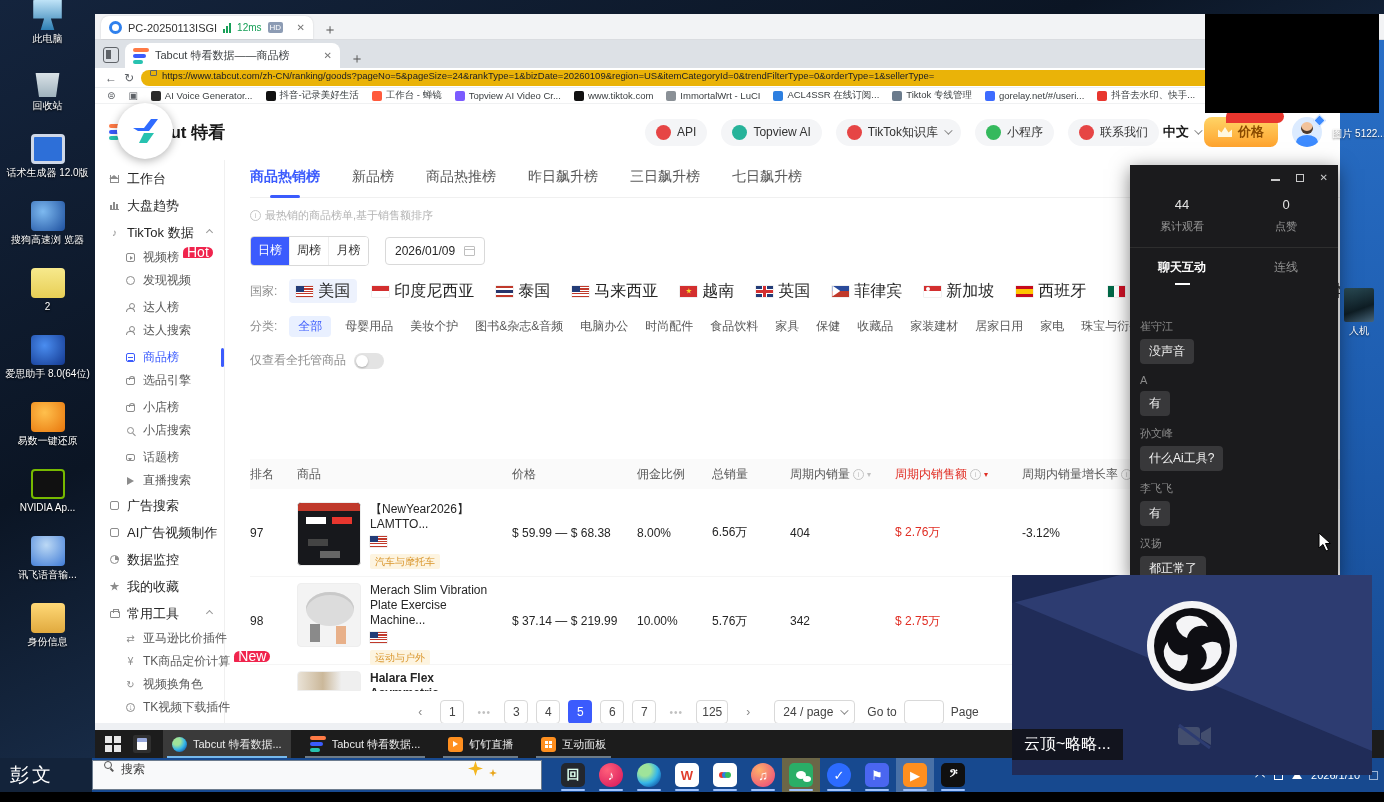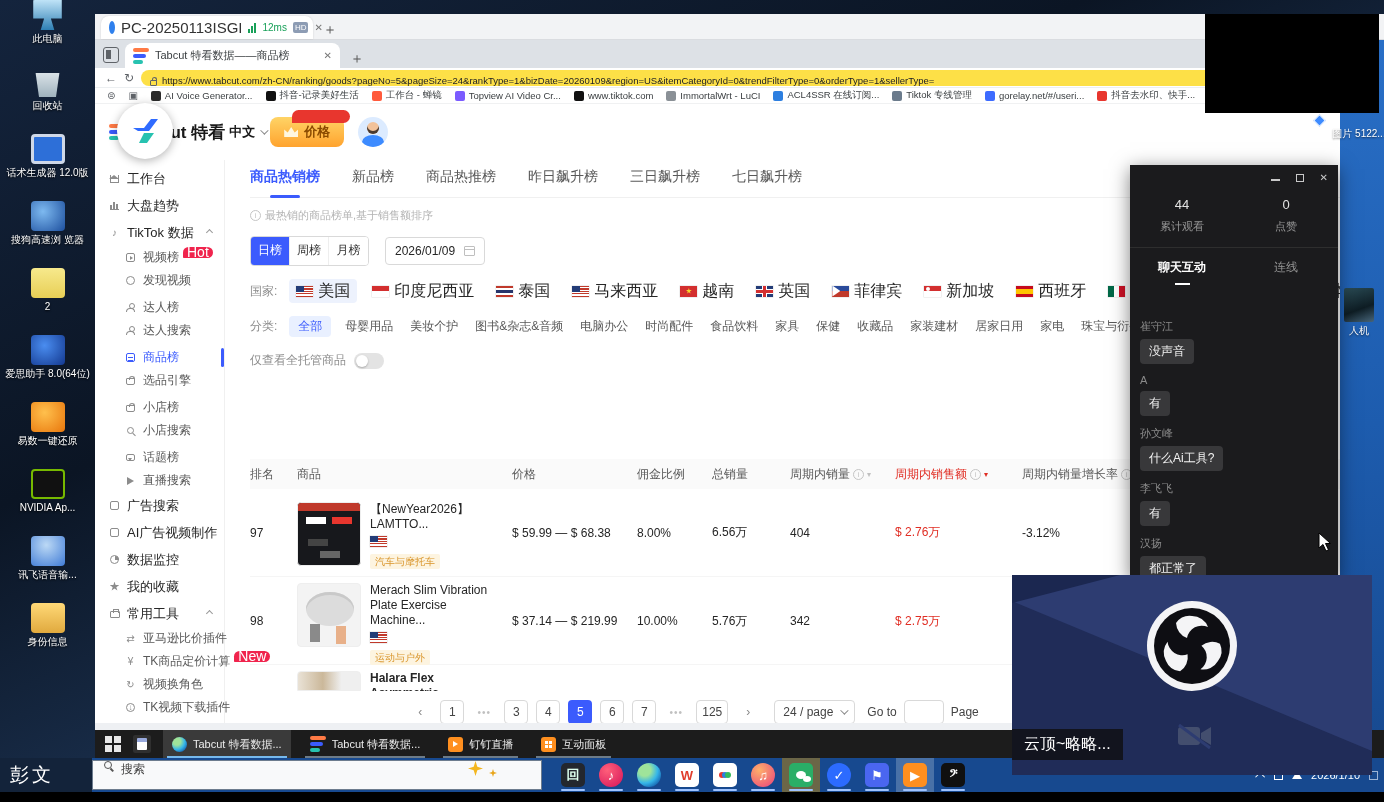--- a/index.html
+++ b/index.html
@@ -21,38 +21,38 @@
   .g-yishu{background:radial-gradient(circle at 40% 35%,#ffc04d,#e8760c);border-radius:6px}
   .g-nvidia{background:#111;border-radius:4px;border:2px solid #77b900}
   .g-xunfei{background:radial-gradient(circle at 45% 30%,#bcd9f5,#3f7bd6);border-radius:50% 50% 46% 46%}
   .g-folder{background:linear-gradient(180deg,#ffd977,#e0a93e);border-radius:2px 6px 2px 2px}
 
   
   #remote-window{position:absolute;left:95px;top:14px;width:1289px;height:744px;z-index:10;background:linear-gradient(180deg,#2a70c8 0%,#1d5cae 55%,#17498f 100%)}
   #remote-tabbar{position:absolute;left:0;top:0;width:100%;height:26px;background:#f2f3f5;border-bottom:1px solid #dadce0;display:flex;align-items:flex-end}
   .rtab{margin-left:6px;width:212px;height:23px;background:#fff;border-radius:8px 8px 0 0;display:flex;align-items:center;gap:6px;padding:0 8px;box-shadow:0 0 2px rgba(0,0,0,.15)}
   .rt-fav{width:13px;height:13px;border-radius:50%;border:3px solid #2f80ed;background:#fff}
-  .rtab .t{font-size:15px;color:#333;white-space:nowrap}
+  .rtab .t{font-size:11px;color:#333;white-space:nowrap}
   .sigbars{display:flex;align-items:flex-end;gap:1px}
   .sigbars i{width:2px;background:#18a058;display:block}
   .lat{font-size:10px;color:#18a058}
   .hd{font-size:8px;color:#fff;background:#8d9cb4;border-radius:2px;padding:0 2px;line-height:11px}
   .xbtn{color:#777;font-size:10px;margin-left:auto}
   .plus{color:#555;font-size:14px;margin-left:10px}
 
   
   #edge-window{position:absolute;left:0;top:26px;width:1245px;height:690px;background:#fff}
   #edge-tabs{height:28px;background:#dde1e6;display:flex;align-items:flex-end;padding-left:6px}
   .vtab-btn{width:16px;height:16px;margin:0 6px 5px 2px;border:1.5px solid #5f6368;border-radius:3px;position:relative}
   .vtab-btn::after{content:"";position:absolute;left:2px;top:2px;width:5px;height:9px;background:#5f6368}
   .etab{width:215px;height:25px;background:#fff;border-radius:8px 8px 0 0;display:flex;align-items:center;gap:6px;padding:0 8px}
   .etab .t{font-size:11px;color:#3c4043;white-space:nowrap;overflow:hidden;flex:1}
   #edge-toolbar{height:20px;background:#fff;display:flex;align-items:center;gap:7px;padding:0 10px;border-bottom:1px solid #eceff1}
   .navg{color:#5f6368;font-size:12px;line-height:1}
-  .urlbox{flex:1;height:16px;background:#fde047;border-radius:9px;display:flex;align-items:flex-end;gap:5px;padding:0 9px;overflow:hidden}
+  .urlbox{flex:1;height:16px;background:#eab308;border-radius:9px;display:flex;align-items:flex-start;gap:5px;padding:0 9px;overflow:hidden}
   .lock{width:7px;height:6px;border:1px solid #5f6368;border-radius:1px;position:relative;flex:none}
   .lock::before{content:"";position:absolute;left:1px;top:-4px;width:3px;height:3px;border:1px solid #5f6368;border-bottom:none;border-radius:3px 3px 0 0}
   .url{font-size:9.5px;color:#202124;white-space:nowrap}
   .tool-ic{color:#5f6368;font-size:10px}
   .mag{width:8px;height:8px;border:1.3px solid #5f6368;border-radius:50%;position:relative}
   .mag::after{content:"";position:absolute;right:-3px;bottom:-2px;width:4px;height:1.5px;background:#5f6368;transform:rotate(45deg)}
   #edge-bookmarks{height:16px;background:#fff;display:flex;align-items:center;gap:13px;padding:0 12px;border-bottom:1px solid #f0f1f2;overflow:hidden}
   .bm{display:flex;align-items:center;gap:4px;white-space:nowrap}
   .bm .fv{width:10px;height:10px;border-radius:2px;flex:none}
   .bm .t{font-size:9.5px;color:#3c4043}
@@ -439,20 +439,43 @@
     <div id="site">
       <div id="site-header">
         <div class="brand">
           <span class="tc-bars">
               <i></i>
               <i></i>
               <i></i>
             </span>
           <span class="bt">Tabcut 特看</span>
         </div>
+        <div id="nav-pills">
+            <div class="pill">
+              <span class="pic" style="background: rgb(230, 69, 69);"></span>
+              <span>API</span>
+            </div>
+            <div class="pill">
+              <span class="pic" style="background: rgb(39, 179, 154);"></span>
+              <span>Topview AI</span>
+            </div>
+            <div class="pill">
+              <span class="pic" style="background: rgb(230, 69, 69);"></span>
+              <span>TikTok知识库</span>
+              <span class="caret"></span>
+            </div>
+            <div class="pill">
+              <span class="pic" style="background: rgb(53, 185, 93);"></span>
+              <span>小程序</span>
+            </div>
+            <div class="pill">
+              <span class="pic" style="background: rgb(230, 69, 69);"></span>
+              <span>联系我们</span>
+            </div>
+          </div>
         <div class="lang">
             <span>中文</span>
             <span class="caret"></span>
           </div>
         <div class="price-btn">
           <span class="crown"></span>
           <span>价格</span>
           <span class="ribbon"></span>
         </div>
         <div class="avatar"></div>

